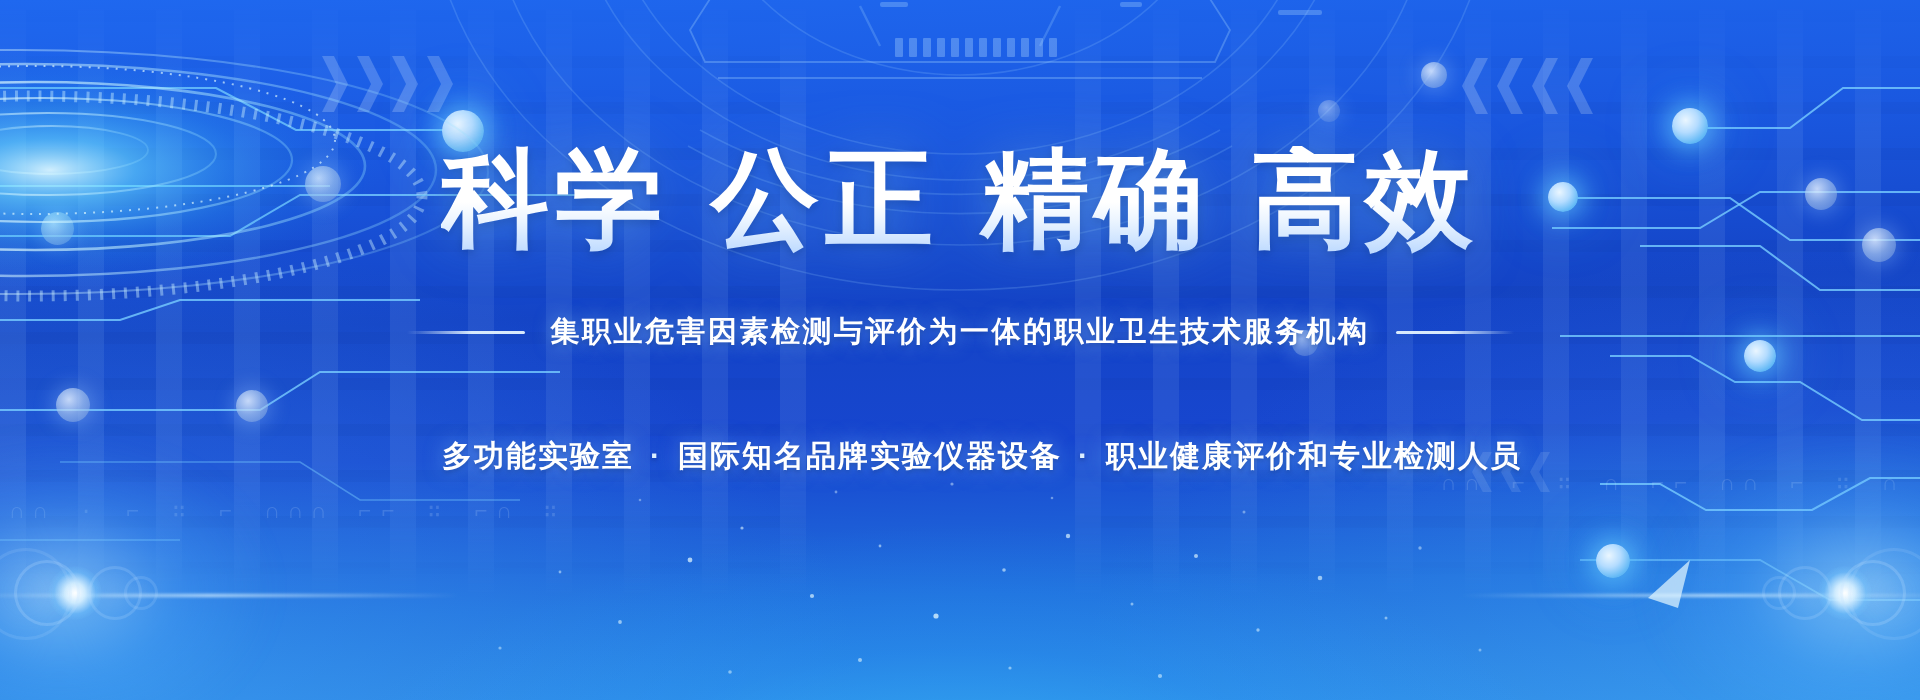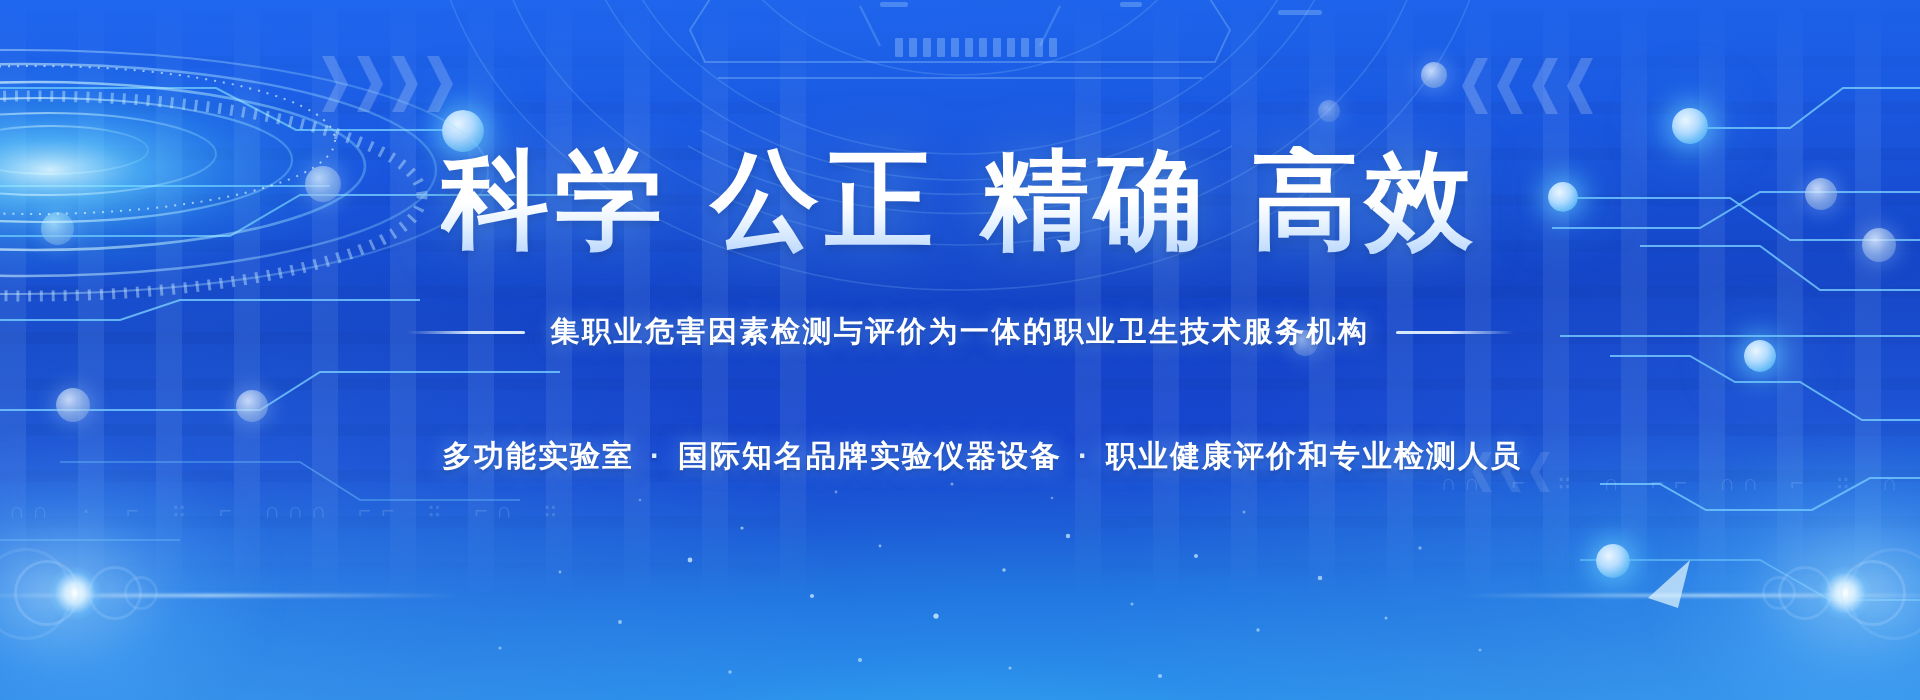--- a/index.html
+++ b/index.html
@@ -109,20 +109,21 @@
     line-height:1;
     font-weight:bold;
     letter-spacing:6px;
     white-space:nowrap;
     background:linear-gradient(180deg, #ffffff 0%, #ffffff 52%, #eaf4ff 70%, #bcd9ff 100%);
     -webkit-background-clip:text;
     background-clip:text;
     color:transparent;
     -webkit-text-fill-color:transparent;
     filter:drop-shadow(0 0 26px rgba(120,195,255,.55)) drop-shadow(0 3px 5px rgba(5,30,95,.35));
+    font-family:Liberation Serif, serif;
   }
   .headline .gap { display:inline-block; width:42px; }
 
   .subtitle-row {
     margin-top:58px;
     display:flex; align-items:center; gap:26px;
     white-space:nowrap;
   }
   .sub-rule {
     width:118px; height:3px;

